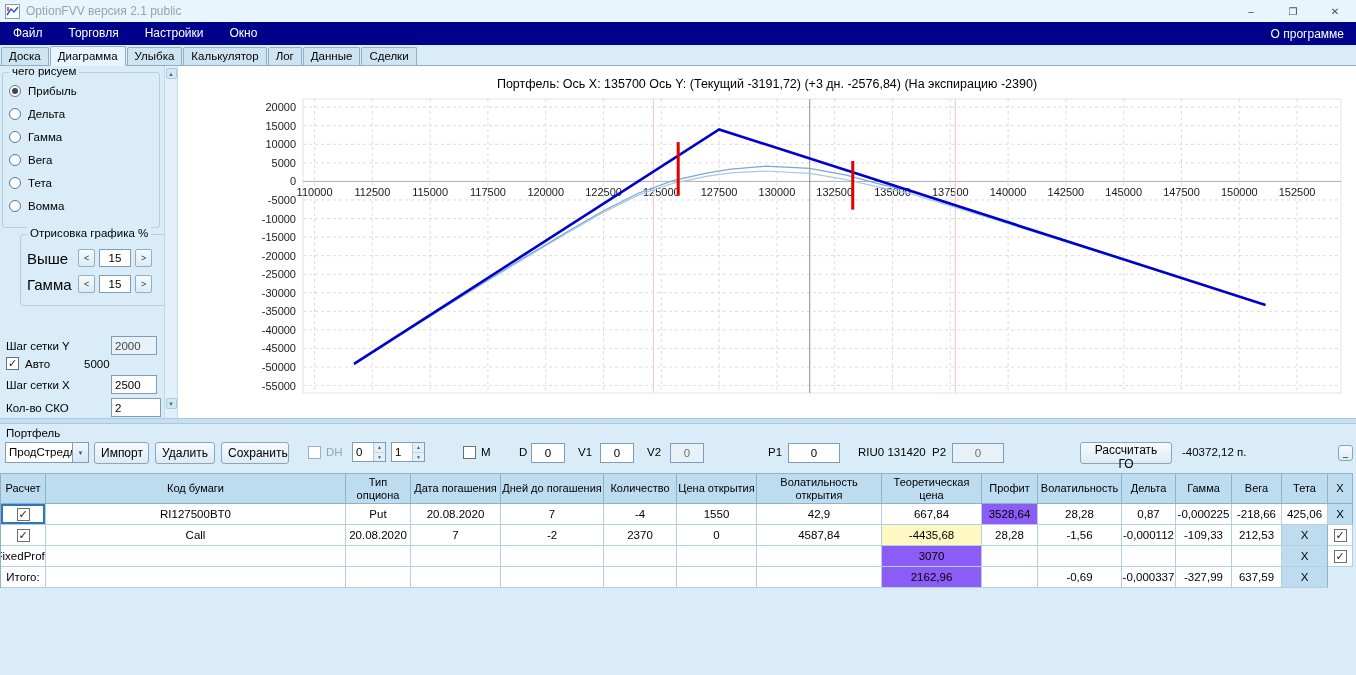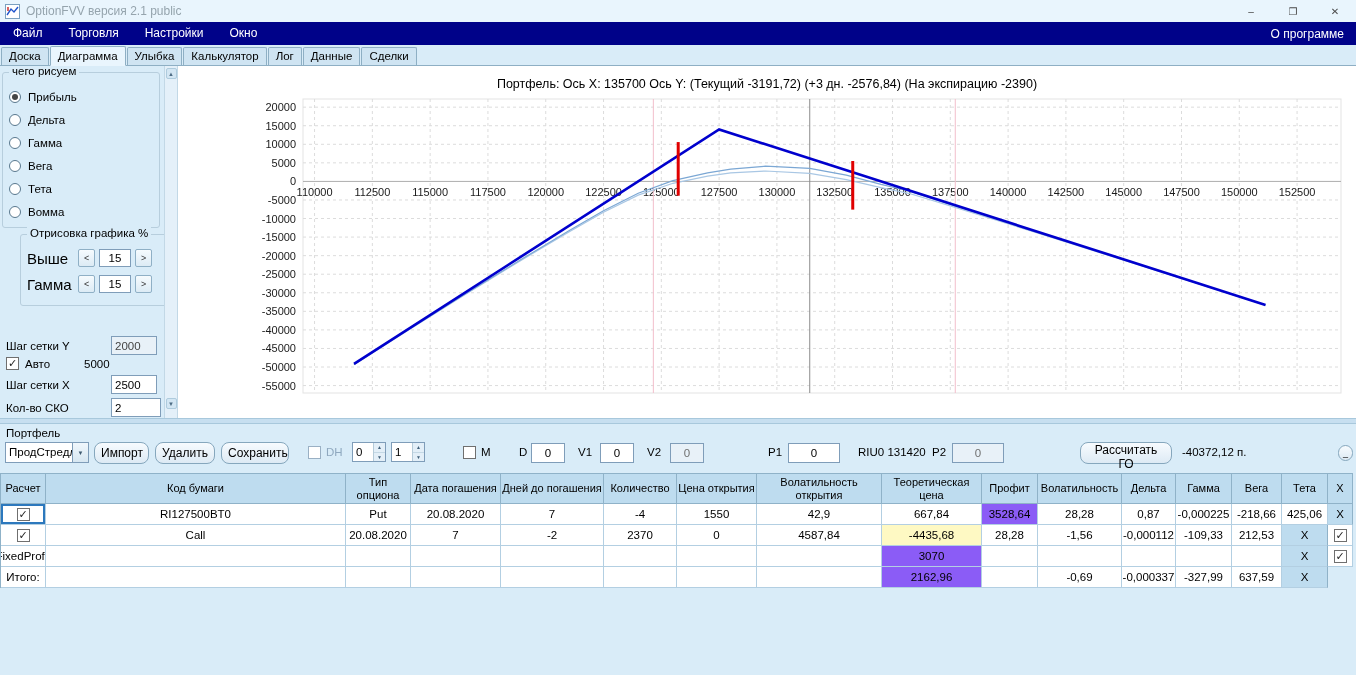--- a/index.html
+++ b/index.html
@@ -31,21 +31,21 @@
   .scroll-btn{width:11px;height:11px;font-size:6px;color:#4d6c84;display:flex;align-items:center;justify-content:center;background:#d3e6f3;border:1px solid #aecbdd;border-radius:2px}
   .chart-region{flex:1;background:#fff;overflow:hidden}
   .chart-title{text-align:center;margin-top:11px;font-size:12.5px;white-space:nowrap}
   .chart-svg-wrap{margin-top:2px}
 
   
   .groupbox{position:absolute;border:1px solid #b7cedd;border-radius:3px}
   .gb-label{position:absolute;top:-8px;left:6px;background:#d9ecf8;padding:0 3px;font-size:11.5px;white-space:nowrap}
   .gb1{top:6px;left:2px;width:158px;height:156px;padding:12px 0 0 6px}
   .gb2{top:168px;left:20px;width:158px;height:72px;padding:10px 4px 0 6px}
-  .radio-row{display:flex;align-items:center;height:23px}
+  .radio-row{display:flex;height:23px}
   .radio{width:12px;height:12px;border:1px solid #59788e;border-radius:50%;background:#fff;margin-right:7px;position:relative;flex:none}
   .radio.sel::after{content:"";position:absolute;left:2px;top:2px;width:6px;height:6px;border-radius:50%;background:#454545}
   .radio-label{font-size:11.5px}
   .range-row{display:flex;align-items:center;height:26px}
   .range-label{width:51px;font-size:15px}
   .sbtn{width:17px;height:18px;background:linear-gradient(#f6fbfe,#dcebf5);border:1px solid #8fb0c6;border-radius:2px;font-size:9px;display:flex;align-items:center;justify-content:center;color:#333}
   .range-input{width:32px;height:18px;border:1px solid #7f9db9;text-align:center;font-size:11.5px;margin:0 4px;font-family:inherit}
   .flabel{position:absolute;font-size:11.5px;white-space:nowrap}
   .tbox{position:absolute;height:19px;border:1px solid #7f9db9;font-size:11.5px;padding:0 3px;font-family:inherit;background:#fff}
   .tbox:disabled{background:#e8f1f8;color:#444}
@@ -55,21 +55,21 @@
   
   .splitter{height:6px;background:#c7dff0;border-top:1px solid #a8c8dc;border-bottom:1px solid #a8c8dc}
 
   
   .portfolio{position:relative}
   .section-label{padding:3px 0 0 6px;font-size:11.5px;height:17px}
   .controls{position:relative;height:27px}
   .c{position:absolute;top:1px}
   .clabel{position:absolute;top:5px;font-size:11.5px;white-space:nowrap}
   .dim{color:#8fa8bf}
-  .btn{height:22px;background:linear-gradient(#f7fbfe,#ddeaf4);border:1px solid #86a7bd;border-radius:8px;font-size:12px;font-family:inherit;padding:0 6px;text-align:center}
+  .btn{height:22px;background:linear-gradient(#f7fbfe,#ddeaf4);border:1px solid #86a7bd;border-radius:3px;font-size:12px;font-family:inherit;padding:0 6px;text-align:center}
   .combo{width:84px;height:21px;border:1px solid #7f9db9;background:#fff;display:flex}
   .combo-text{flex:1;font-size:11.5px;padding:3px 2px 0 3px;white-space:nowrap;overflow:hidden}
   .combo-btn{width:16px;border-left:1px solid #7f9db9;background:linear-gradient(#f0f7fc,#d7e7f2);display:flex;align-items:center;justify-content:center;font-size:6px;color:#3f5a70}
   .spin{display:flex;height:20px;border:1px solid #7f9db9;background:#fff;width:34px}
   .spin input{flex:1;border:none;width:14px;font-size:11.5px;padding:0 0 0 3px;font-family:inherit;outline:none;background:transparent}
   .spin-btns{width:12px;display:flex;flex-direction:column;border-left:1px solid #b5cbd9}
   .spin-btns span{flex:1;font-size:5px;display:flex;align-items:center;justify-content:center;background:#e3eff8;color:#40607a}
   .spin-btns span:first-child{border-bottom:1px solid #c4d8e5}
   .cinput{position:absolute;top:2px;height:20px;border:1px solid #7f9db9;font-size:11.5px;text-align:center;font-family:inherit;background:#fff;padding:0 2px}
   .cinput.dis{background:#e8f1f8;color:#707070}

